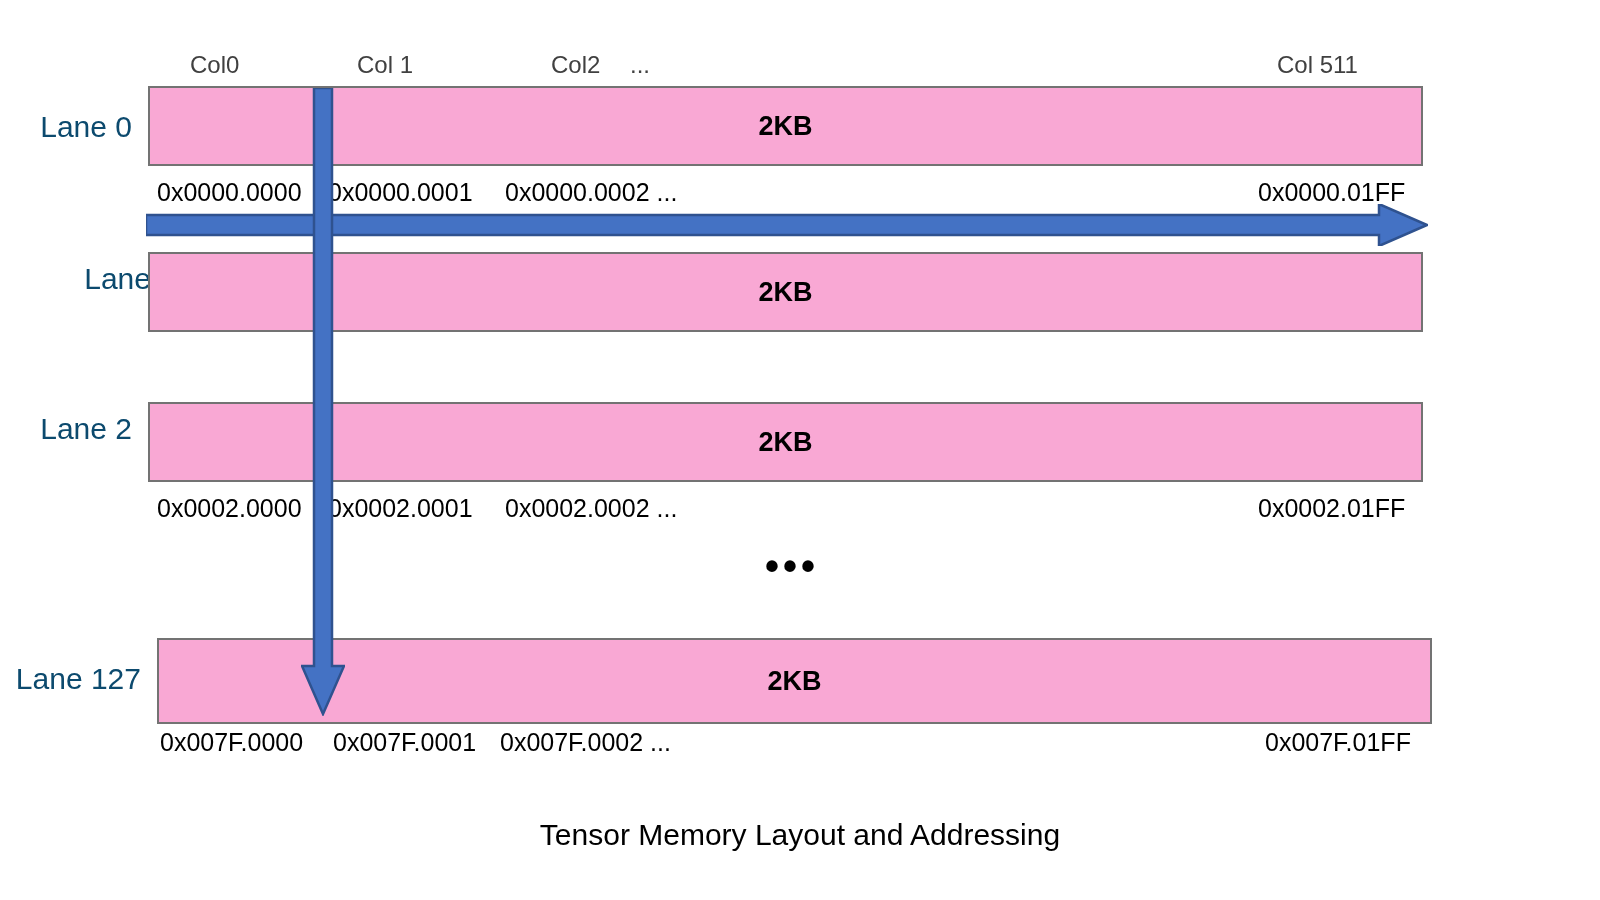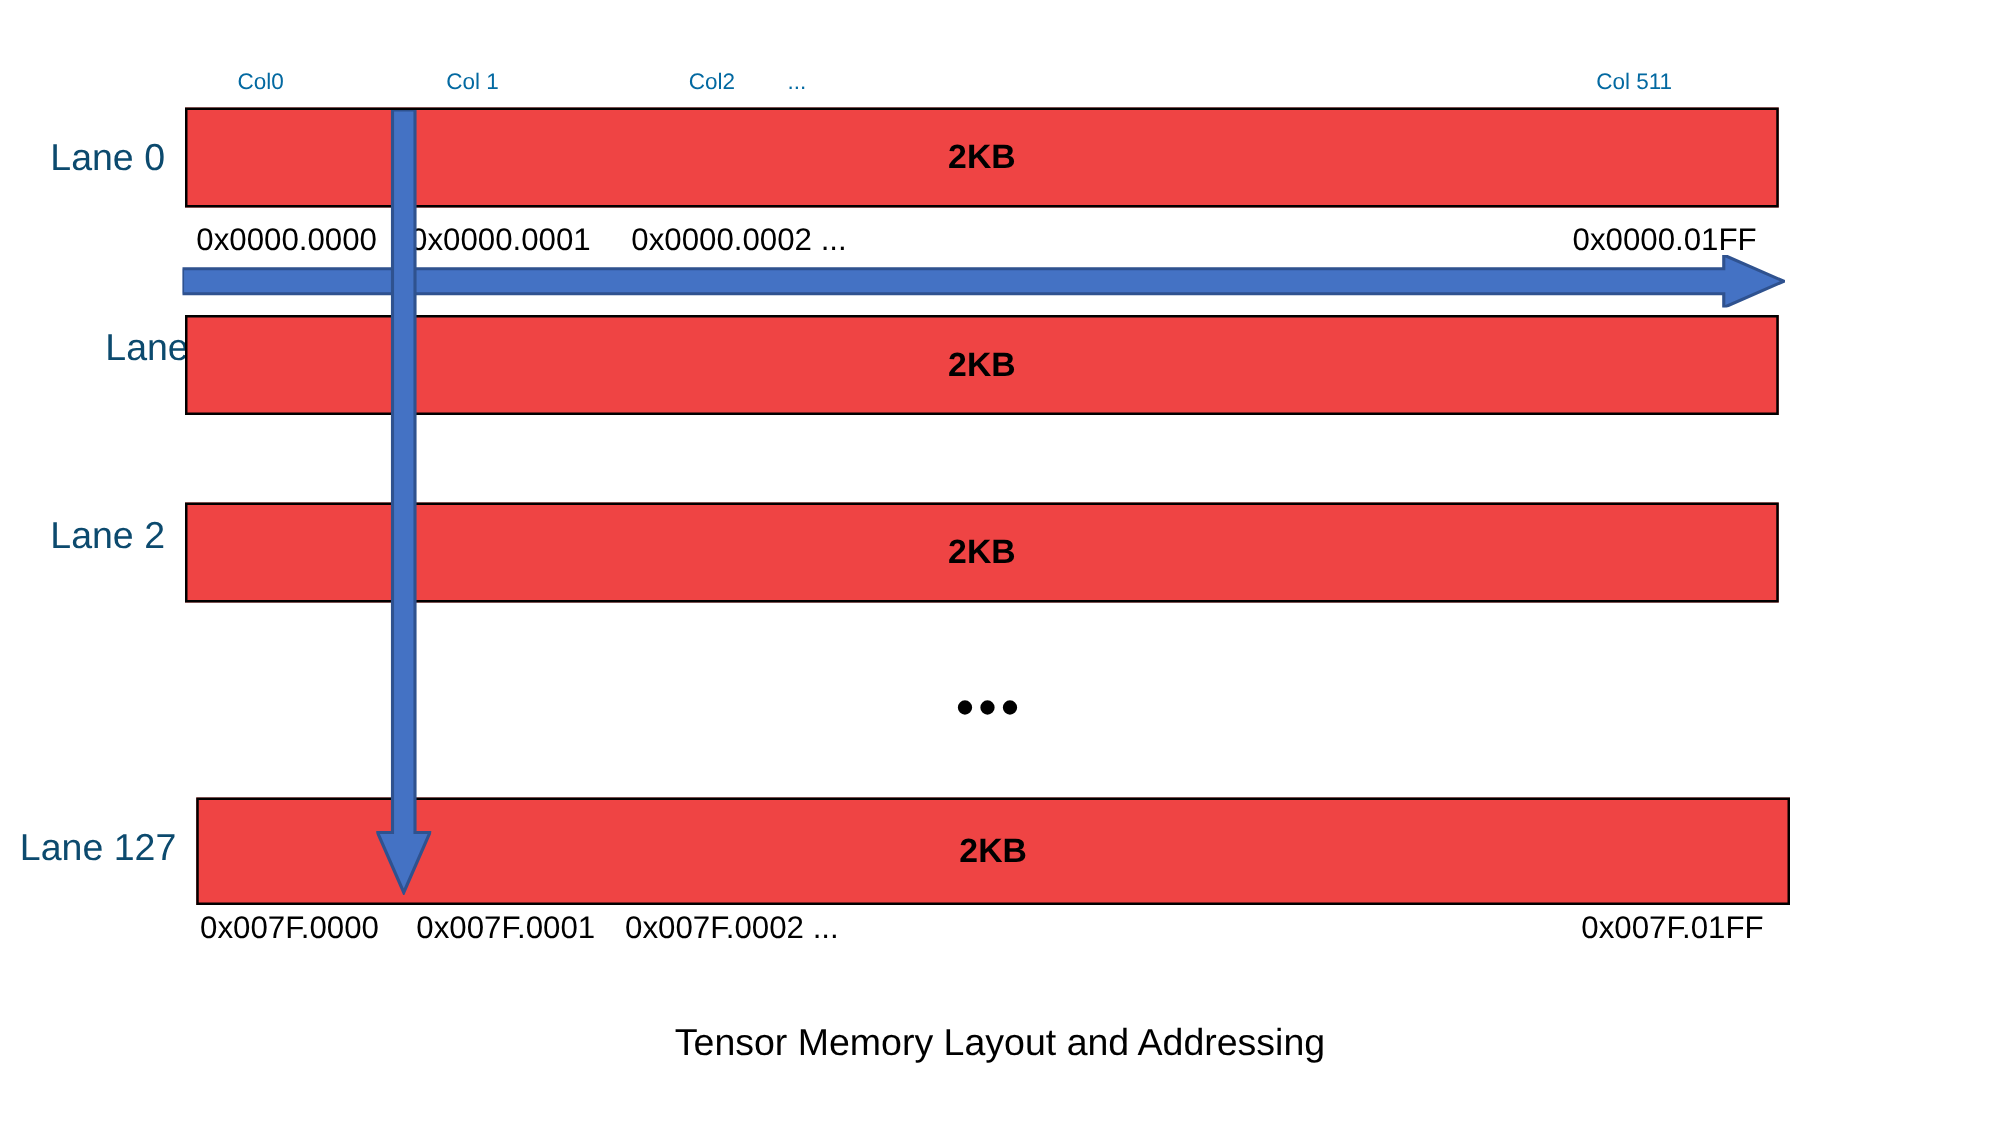--- a/index.html
+++ b/index.html
@@ -16,41 +16,41 @@
     position: relative;
     width: 1600px;
     height: 900px;
     background: #ffffff;
     overflow: hidden;
   }
 
   
   .col-label {
     position: absolute;
-    font-size: 18px;
+    font-size: 24px;
     line-height: 26px;
-    color: #0369a1;
+    color: #404040;
     white-space: nowrap;
   }
 
   
   .lane-label {
     position: absolute;
     font-size: 30px;
     line-height: 30px;
     color: #0c4a6e;
     white-space: nowrap;
     text-align: right;
   }
 
   
   .mem-bar {
     position: absolute;
-    background: #ef4444;
-    border: 2px solid #000000;
+    background: #f9a8d4;
+    border: 2px solid #737373;
     box-sizing: border-box;
   }
   .mem-bar-size {
     position: absolute;
     left: 0;
     right: 0;
     top: 50%;
     transform: translateY(-50%);
     text-align: center;
     font-size: 27px;
@@ -139,20 +139,26 @@
 
   <div class="lane-label" style="left:0px; width:132px; top:264px;padding-left:44px;">Lane 1</div>
   <div class="mem-bar" style="left:148px; top:252px; width:1275px; height:80px;">
     <div class="mem-bar-size">2KB</div>
   </div>
 
   <div class="lane-label" style="left:0px; width:132px; top:414px;">Lane 2</div>
   <div class="mem-bar" style="left:148px; top:402px; width:1275px; height:80px;">
     <div class="mem-bar-size">2KB</div>
   </div>
+  <div class="addr-row" style="left:0px; top:496px; width:1600px; height:26px;">
+    <span class="addr" style="left:157px;">0x0002.0000</span>
+    <span class="addr" style="left:328px;">0x0002.0001</span>
+    <span class="addr" style="left:505px;">0x0002.0002 ...</span>
+    <span class="addr-last" style="left:1258px;">0x0002.01FF</span>
+  </div>
 
   <div class="mid-ellipsis" style="left:765px; top:546px;">•••</div>
 
   <div class="lane-label" style="left:0px; width:141px; top:664px;">Lane 127</div>
   <div class="mem-bar" style="left:157px; top:638px; width:1275px; height:86px;">
     <div class="mem-bar-size">2KB</div>
   </div>
   <div class="addr-row" style="left:0px; top:730px; width:1600px; height:26px;">
     <span class="addr" style="left:160px;">0x007F.0000</span>
     <span class="addr" style="left:333px;">0x007F.0001</span>

